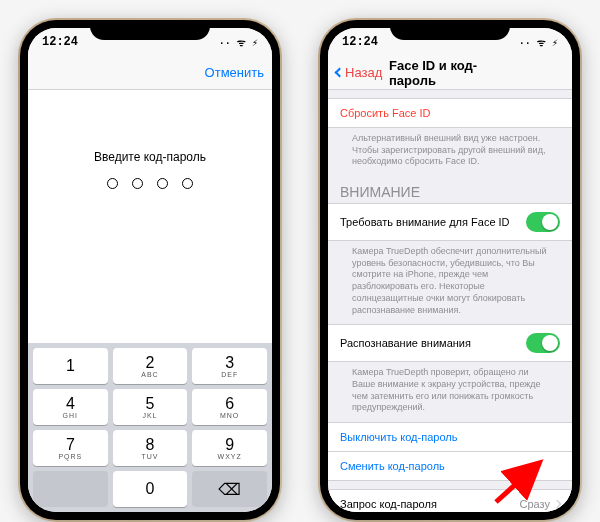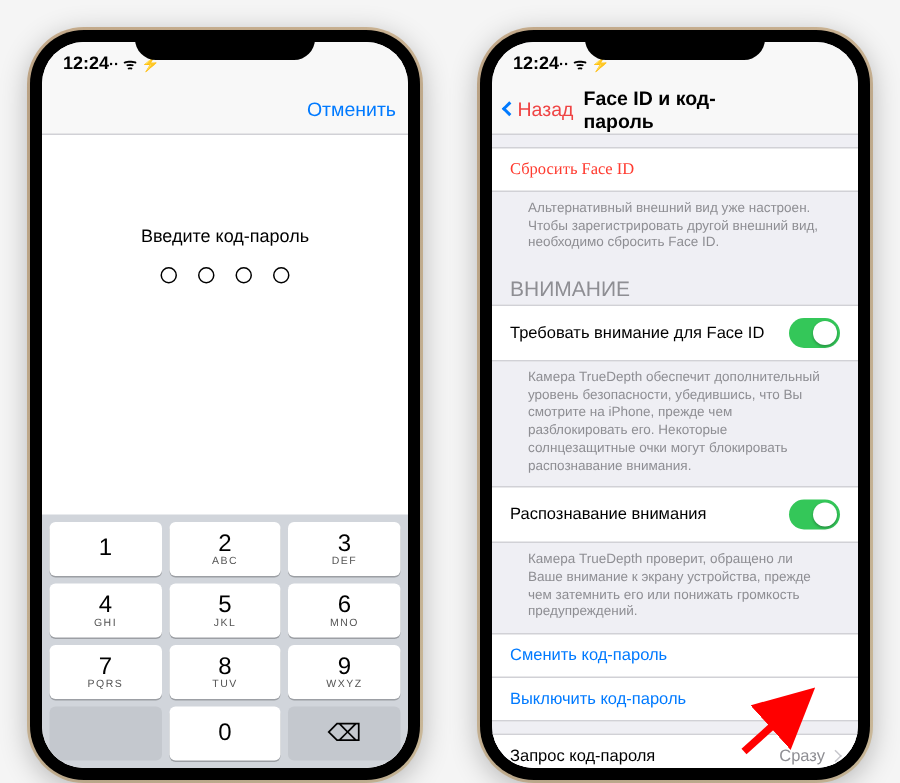--- a/index.html
+++ b/index.html
@@ -47,25 +47,27 @@
     width: 120px;
     height: 20px;
     background: #000;
     border-bottom-left-radius: 14px;
     border-bottom-right-radius: 14px;
     z-index: 100;
   }
   .status-bar {
     height: 28px;
     display: flex;
+    justify-content: space-between;
     align-items: center;
     padding: 0 14px;
     font-size: 12px;
     font-weight: 600;
     background: #f8f8f8;
+    font-family: Liberation Mono, monospace;
   }
   .status-right { display: flex; gap: 3px; align-items: center; font-size: 10px; }
   
   .nav-bar {
     height: 34px;
     display: flex;
     align-items: center;
     background: #f8f8f8;
     border-bottom: 1px solid #d1d1d6;
     padding: 0 8px;
@@ -147,21 +149,21 @@
     background: #fff;
     border-top: 0.5px solid #d1d1d6;
     border-bottom: 0.5px solid #d1d1d6;
     padding: 8px 12px;
     display: flex;
     align-items: center;
     justify-content: space-between;
   }
   .row + .row { border-top: none; }
   .row.link { color: #007aff; }
-  .row.destructive { color: #ff3b30; font-family: Liberation Serif, serif; }
+  .row.destructive { color: #ff3b30; }
   .footer-text {
     padding: 5px 24px 8px;
     font-size: 9px;
     color: #8e8e93;
     line-height: 1.3;
   }
   .header-text {
     padding: 8px 12px 3px;
     font-size: 14px;
     color: #8e8e93;
@@ -298,24 +300,24 @@
       </div>
       <div class="footer-text">Камера TrueDepth обеспечит дополнительный уровень безопасности, убедившись, что Вы смотрите на iPhone, прежде чем разблокировать его. Некоторые солнцезащитные очки могут блокировать распознавание внимания.</div>
 
       <div class="row">
         <span>Распознавание внимания</span>
         <span class="toggle"></span>
       </div>
       <div class="footer-text">Камера TrueDepth проверит, обращено ли Ваше внимание к экрану устройства, прежде чем затемнить его или понижать громкость предупреждений.</div>
 
       <div class="row link">
+        <span>Выключить код-пароль</span>
+      </div>
+      <div class="row link">
         <span>Сменить код-пароль</span>
-      </div>
-      <div class="row link">
-        <span>Выключить код-пароль</span>
       </div>
       <div class="section-gap"></div>
 
       <div class="row">
         <span>Запрос код-пароля</span>
         <span class="value-right">
           <span>Сразу</span>
           <span class="chev-right"></span>
         </span>
       </div>

